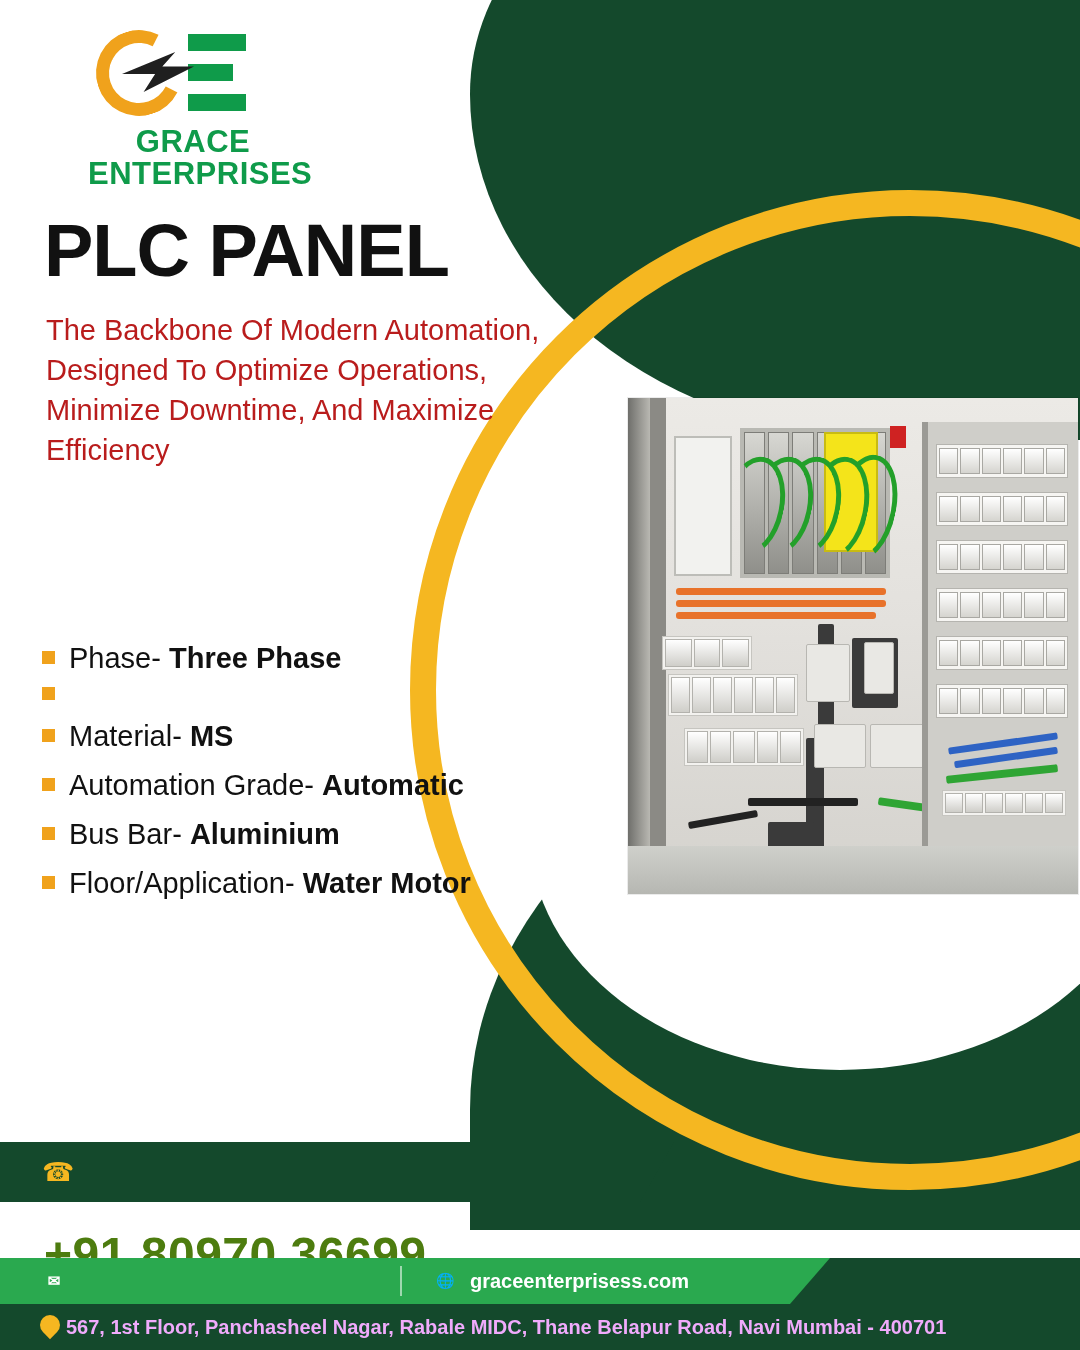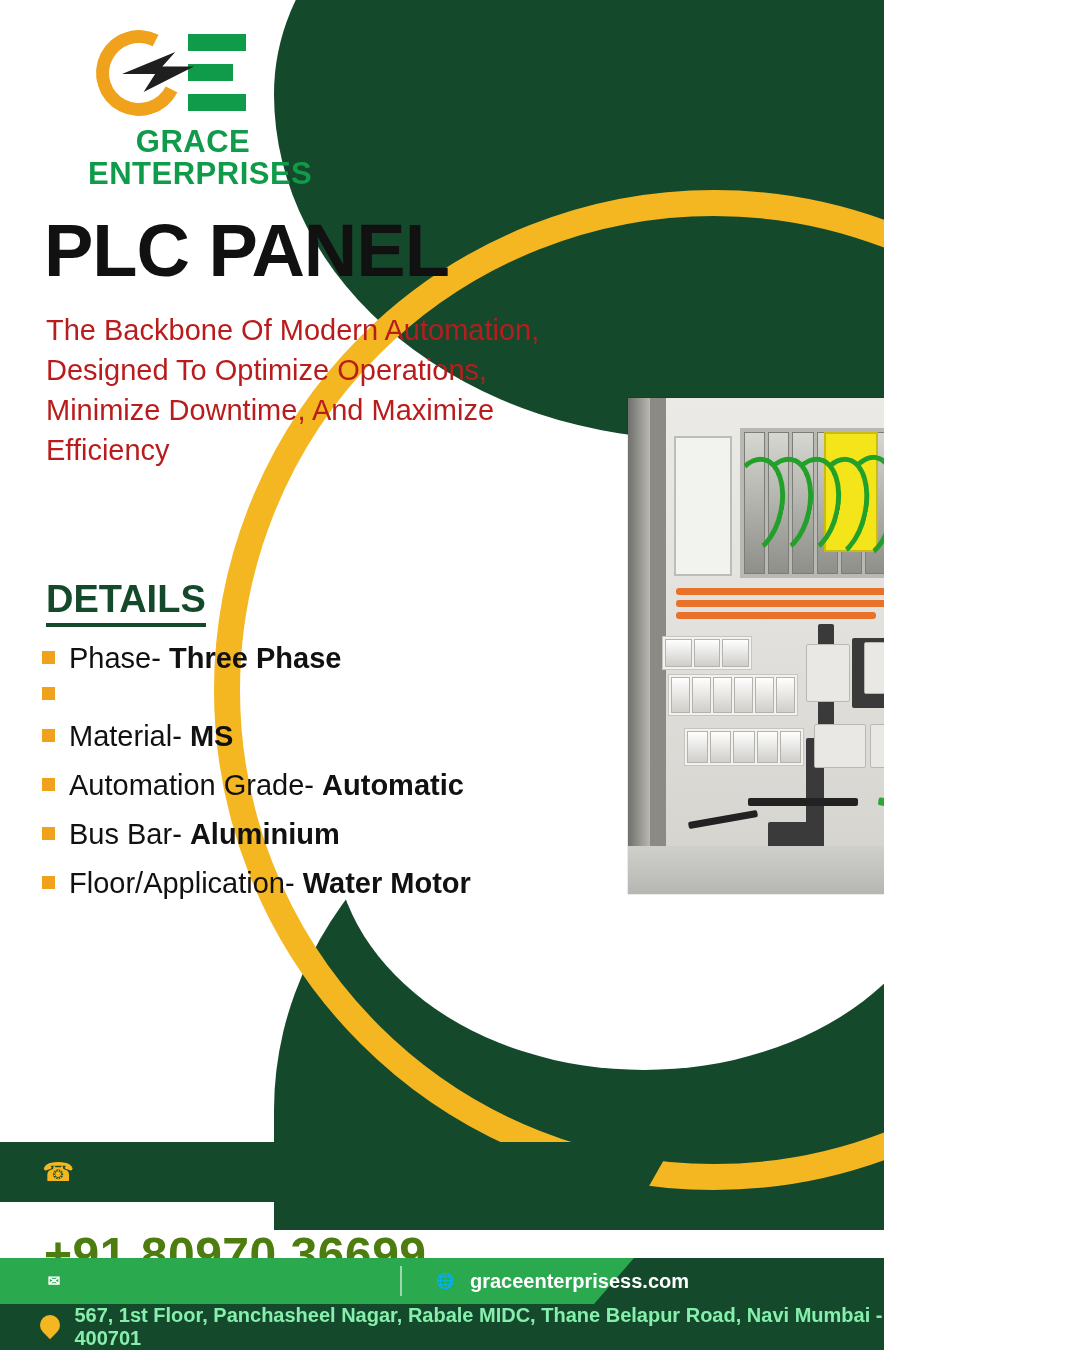--- a/index.html
+++ b/index.html
@@ -4,21 +4,21 @@
 <style>
   * { box-sizing: border-box; margin: 0; padding: 0; }
   html, body {
     width: 1080px; height: 1350px;
     background: #ffffff;
     font-family: "Liberation Sans", sans-serif;
     overflow: hidden;
   }
   .poster {
     position: relative;
-    width: 884px; height: 1350px;
+    width: 1080px; height: 1350px;
     background: #ffffff;
     overflow: hidden;
   }
 
   
   .shape-dark-top {
     position: absolute;
     top: -120px; right: -150px;
     width: 760px; height: 560px;
     background: #14492c;
@@ -257,21 +257,21 @@
   }
   .footer-dark .pin {
     margin-left: 40px; width: 20px; height: 24px; position: relative;
   }
   .footer-dark .pin i {
     position: absolute; left: 0; top: 0; width: 20px; height: 20px;
     background: #f5b721; border-radius: 50% 50% 50% 0;
     transform: rotate(-45deg);
   }
   .footer-dark .addr {
-    margin-left: 16px; color: #86efac; font-size: 20px; font-weight: bold;
+    margin-left: 6px; color: #f0abfc; font-size: 20px; font-weight: bold;
   }
 </style>
 </head>
 <body>
 
 <div class="poster">
 
   <div class="shape-dark-top"></div>
   <div class="shape-dark-top2"></div>
   <div class="shape-dark-bottom"></div>
@@ -418,21 +418,20 @@
     </div>
     <div class="logo-name">
       <div>GRACE</div>
       <div>ENTERPRISES</div>
     </div>
   </div>
 
   <div class="headline">PLC PANEL</div>
   <div class="subhead">The Backbone Of Modern Automation, Designed To Optimize Operations, Minimize Downtime, And Maximize Efficiency</div>
 
-  <div class="details-title">DETAILS</div>
 
   <div class="specs">
     <div class="spec">
       <span class="bullet"></span>
       <span class="txt"><span>Phase-</span> <b>Three Phase</b></span>
     </div>
     <div class="spec">
       <span class="bullet"></span>
     </div>
     <div class="spec">

